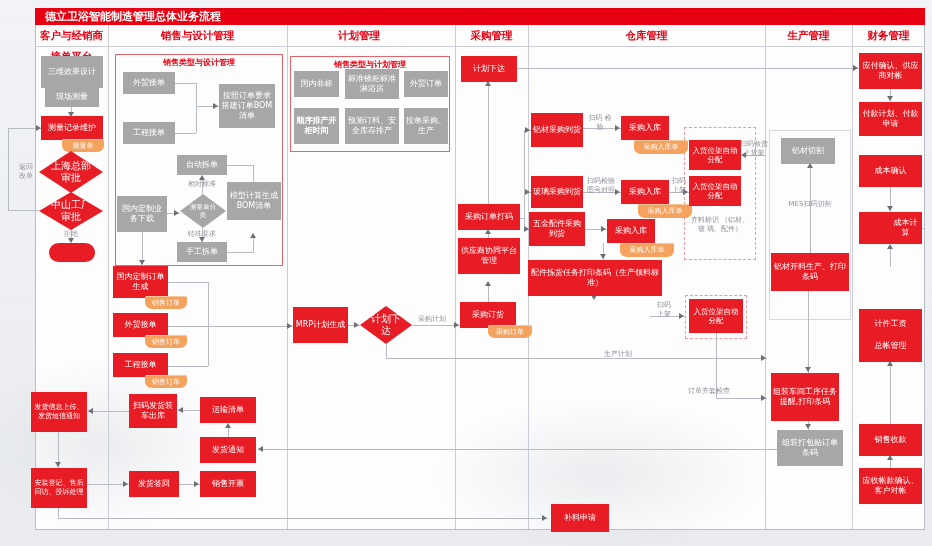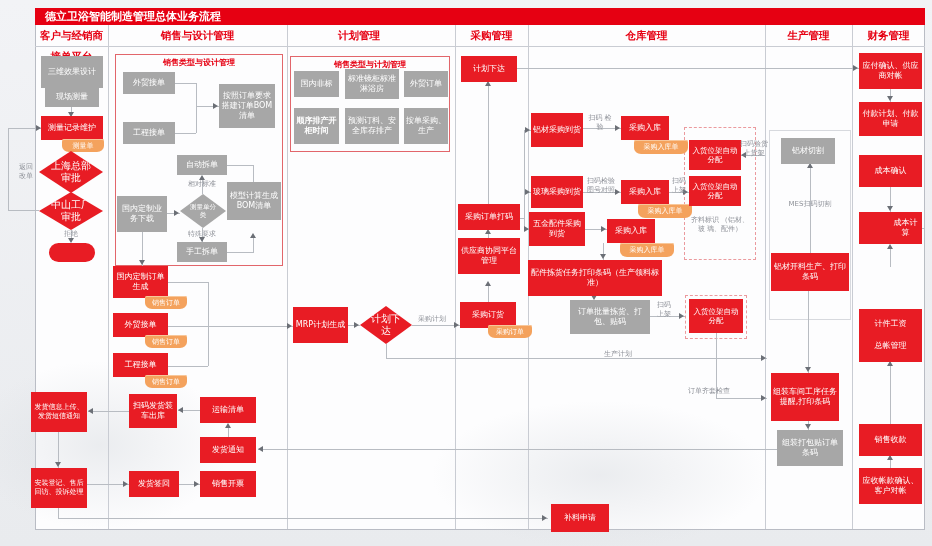--- a/index.html
+++ b/index.html
@@ -241,21 +241,20 @@
   <div class="lbl" style="left:668px;top:177px;width:22px;">扫码 上架</div>
   <div class="tag" style="left:638px;top:204px;width:54px;height:14px;">采购入库单</div>
   <div class="node red" style="left:529px;top:212px;width:56px;height:34px;">五金配件采购到货</div>
   <div class="node red" style="left:607px;top:219px;width:48px;height:24px;">采购入库</div>
   <div class="tag" style="left:620px;top:243px;width:54px;height:14px;">采购入库单</div>
   <div class="node red" style="left:689px;top:140px;width:52px;height:30px;font-size:7.5px;">入货位架自动分配</div>
   <div class="lbl" style="left:740px;top:140px;width:28px;">扫码验货 上货架</div>
   <div class="node red" style="left:689px;top:176px;width:52px;height:30px;font-size:7.5px;">入货位架自动分配</div>
   <div class="lbl" style="left:688px;top:216px;width:64px;">齐料标识 （铝材、玻 璃、配件）</div>
   <div class="node red" style="left:528px;top:260px;width:134px;height:36px;">配件拣货任务打印条码（生产领料标准）</div>
-  <div class="node gray" style="left:570px;top:300px;width:80px;height:34px;">订单批量拣货、打包、贴码</div>
   <div class="lbl" style="left:653px;top:301px;width:22px;">扫码 上架</div>
   <div class="node red" style="left:689px;top:299px;width:54px;height:34px;font-size:7.5px;">入货位架自动分配</div>
   <div class="lbl" style="left:598px;top:350px;width:40px;">生产计划</div>
   <div class="lbl" style="left:682px;top:387px;width:54px;">订单齐套检查</div>
   <div class="node red" style="left:551px;top:504px;width:58px;height:28px;">补料申请</div>
 
   <div class="node gray" style="left:781px;top:138px;width:54px;height:26px;">铝材切割</div>
   <div class="lbl" style="left:776px;top:200px;width:68px;">MES扫码切割</div>
   <div class="node red" style="left:771px;top:253px;width:78px;height:38px;">铝材开料生产、打印条码</div>
   <div class="node red" style="left:771px;top:373px;width:68px;height:48px;">组装车间工序任务提醒,打印条码</div>

